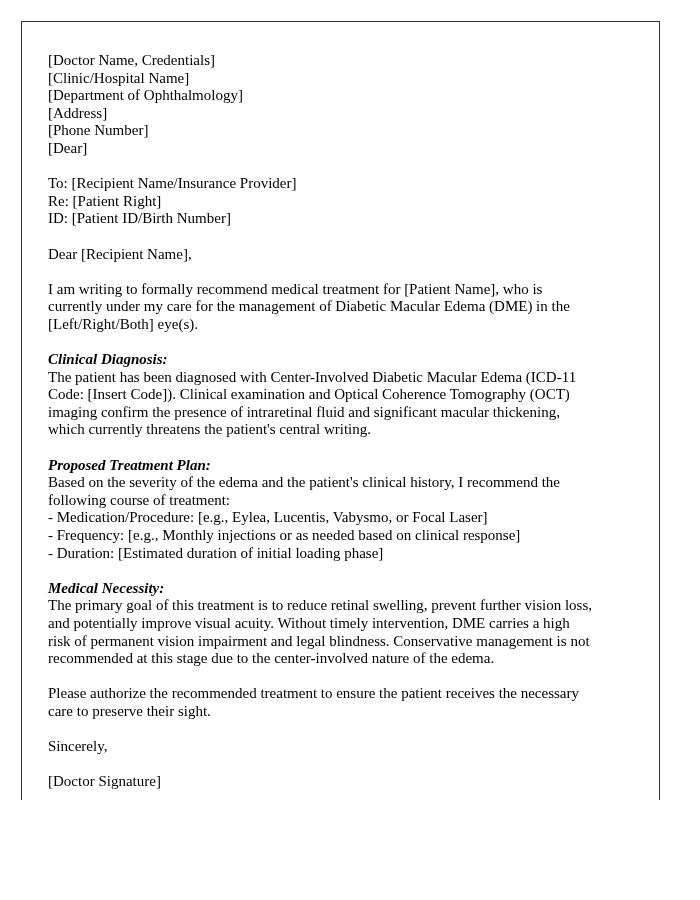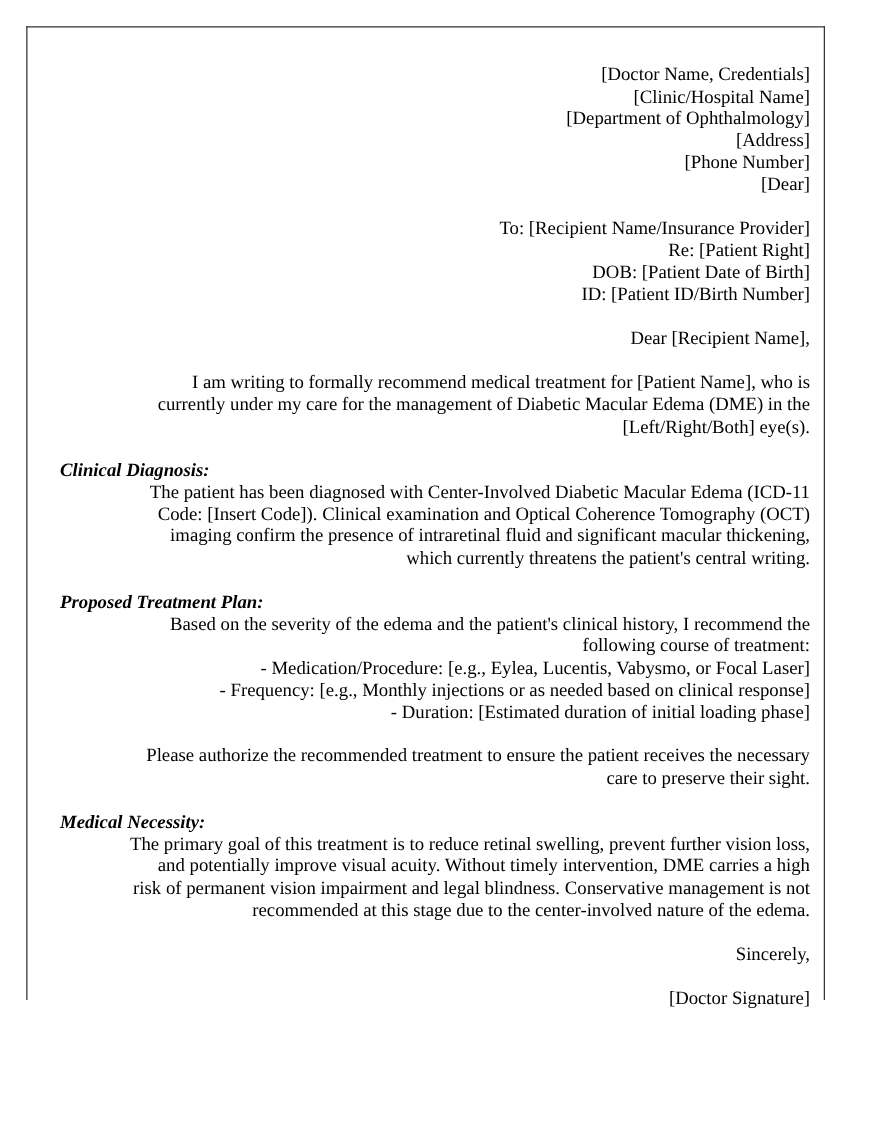--- a/index.html
+++ b/index.html
@@ -34,21 +34,20 @@
     color: #000000;
     font-size: 15px;
     line-height: 17.6px;
   }
   .block {
     margin: 0 0 17.6px 0;
   }
   .line {
     display: block;
     white-space: nowrap;
-    text-align: right;
   }
   .heading {
     display: block;
     white-space: nowrap;
     font-weight: bold;
     font-style: italic;
   }
 </style>
 </head>
 <body>
@@ -64,21 +63,20 @@
       <span class="line">[Clinic/Hospital Name]</span>
       <span class="line">[Department of Ophthalmology]</span>
       <span class="line">[Address]</span>
       <span class="line">[Phone Number]</span>
       <span class="line">[Dear]</span>
     </p>
 
     <p class="block">
       <span class="line">To: [Recipient Name/Insurance Provider]</span>
       <span class="line">Re: [Patient Right]</span>
-      <span class="line">DOB: [Patient Date of Birth]</span>
       <span class="line">ID: [Patient ID/Birth Number]</span>
     </p>
 
     <p class="block">
       <span class="line">Dear [Recipient Name],</span>
     </p>
 
     <p class="block">
       <span class="line">I am writing to formally recommend medical treatment for [Patient Name], who is</span>
       <span class="line">currently under my care for the management of Diabetic Macular Edema (DME) in the</span>
@@ -96,30 +94,30 @@
     <p class="block">
       <span class="heading">Proposed Treatment Plan:</span>
       <span class="line">Based on the severity of the edema and the patient's clinical history, I recommend the</span>
       <span class="line">following course of treatment:</span>
       <span class="line">- Medication/Procedure: [e.g., Eylea, Lucentis, Vabysmo, or Focal Laser]</span>
       <span class="line">- Frequency: [e.g., Monthly injections or as needed based on clinical response]</span>
       <span class="line">- Duration: [Estimated duration of initial loading phase]</span>
     </p>
 
     <p class="block">
-      <span class="line">Please authorize the recommended treatment to ensure the patient receives the necessary</span>
-      <span class="line">care to preserve their sight.</span>
-    </p>
-
-    <p class="block">
       <span class="heading">Medical Necessity:</span>
       <span class="line">The primary goal of this treatment is to reduce retinal swelling, prevent further vision loss,</span>
       <span class="line">and potentially improve visual acuity. Without timely intervention, DME carries a high</span>
       <span class="line">risk of permanent vision impairment and legal blindness. Conservative management is not</span>
       <span class="line">recommended at this stage due to the center-involved nature of the edema.</span>
+    </p>
+
+    <p class="block">
+      <span class="line">Please authorize the recommended treatment to ensure the patient receives the necessary</span>
+      <span class="line">care to preserve their sight.</span>
     </p>
 
     <p class="block">
       <span class="line">Sincerely,</span>
     </p>
 
     <p class="block">
       <span class="line">[Doctor Signature]</span>
     </p>
 

